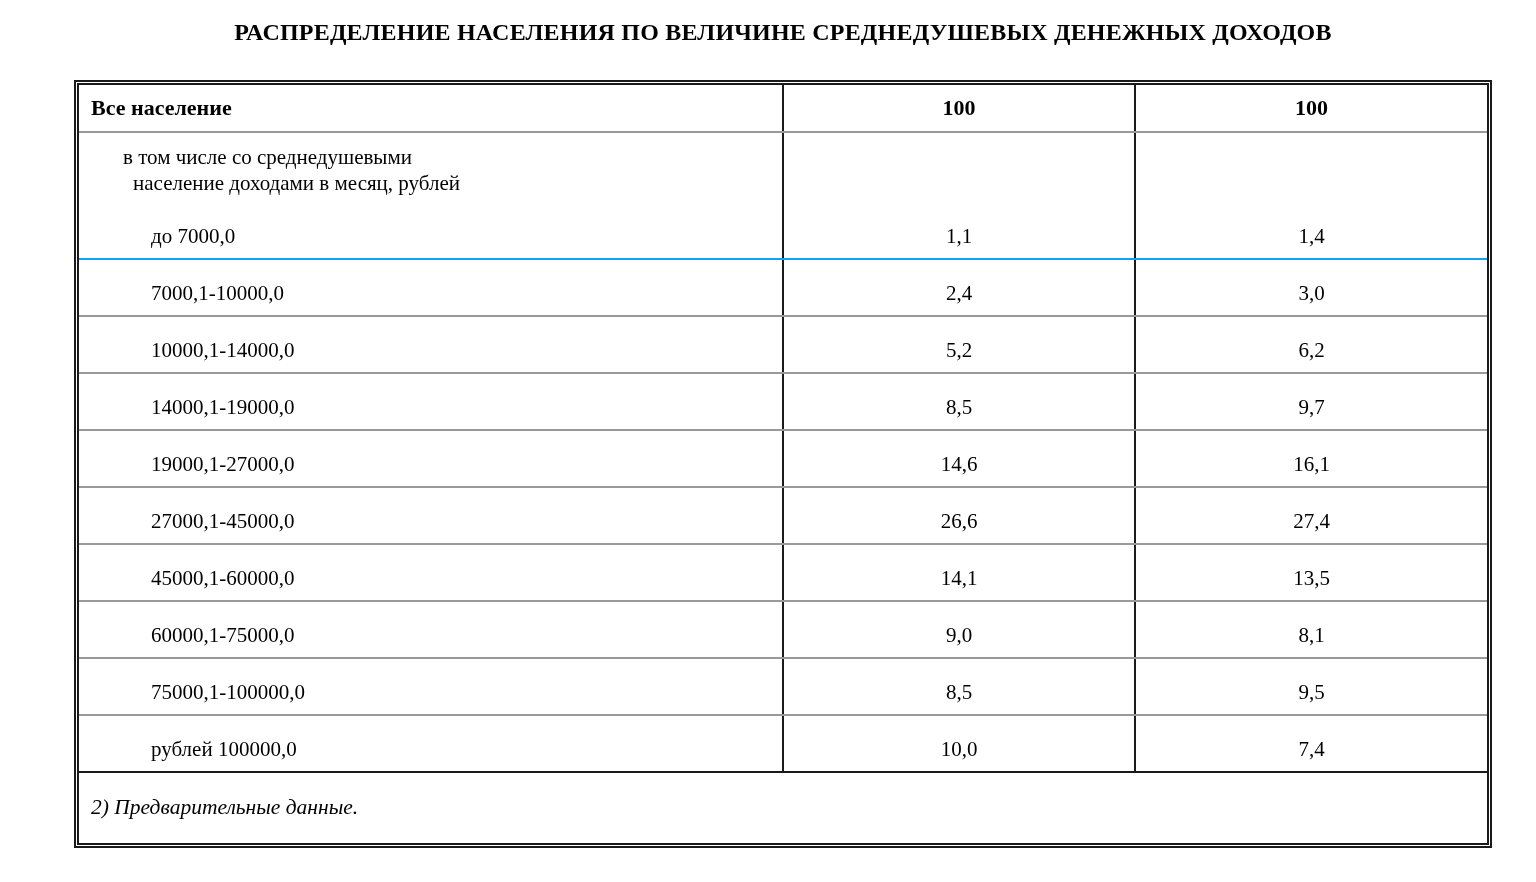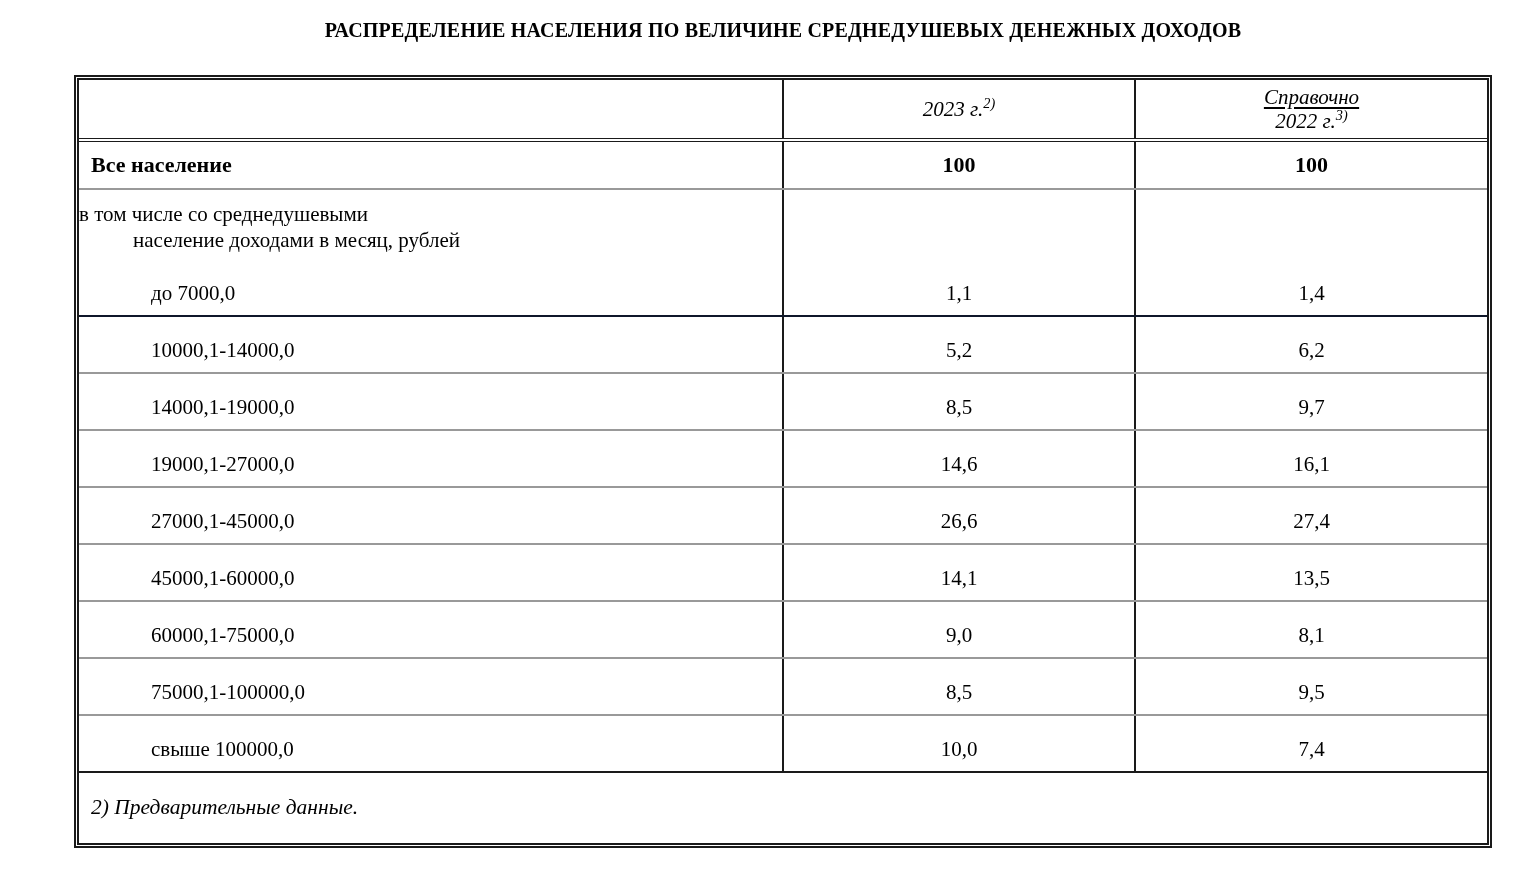--- a/index.html
+++ b/index.html
@@ -14,21 +14,21 @@
     height: 882px;
     overflow: hidden;
   }
   .content {
     margin-left: 74px;
     width: 1418px;
     padding-top: 18px;
   }
   h1.doc-title {
     margin: 0;
-    font-size: 20px;
+    font-size: 24px;
     line-height: 1.2;
     font-weight: bold;
     text-align: center;
     letter-spacing: 0.2px;
   }
   .doc-subtitle {
     margin-top: 16px;
     font-size: 21px;
     text-align: right;
   }
@@ -71,29 +71,29 @@
   .total-lbl {
     font-weight: bold;
     font-size: 22px;
     padding-left: 12px;
   }
   tr.total .val { font-weight: bold; font-size: 22px; }
   tr.subhead td {
     height: 74px;
     vertical-align: middle;
   }
-  .sub1 { line-height: 1.25; }
+  .sub1 { margin-left: 44px; line-height: 1.25; }
   .sub2 { margin-left: 54px; line-height: 1.25; }
   tr.range td {
     height: 46px;
     vertical-align: bottom;
     padding-bottom: 9px;
     border-bottom: 2px solid #999999;
   }
-  tr.range.first td { height: 42px; border-bottom: 2px solid #0f172a; }
+  tr.range.first td { height: 42px; border-bottom: 2px solid #0ea5e9; }
   tr.range.lastrange td { border-bottom: 2px solid #1a1a1a; }
   tr.range .lbl { padding-left: 72px; }
   tr.notes td {
     height: 70px;
     vertical-align: middle;
     padding-left: 12px;
     font-style: italic;
     font-size: 21.5px;
     line-height: 1.35;
   }
@@ -108,50 +108,45 @@
 
   <div class="table-frame">
     <table class="data">
       <colgroup>
         <col class="c1">
         <col class="c2">
         <col class="c3">
       </colgroup>
 
       <tbody>
-          <tr class="hdr">
-        <td class="lbl"></td>
-        <td class="val">
-          <span class="it">2023 г.</span><sup class="fn">2)</sup>
-        </td>
-        <td class="val">
-          <div class="hdr-line"><span class="it u">Справочно</span></div>
-          <div class="hdr-line"><span class="it">2022 г.</span><sup class="fn">3)</sup></div>
-        </td>
-      </tr>
 
       <tr class="total">
         <td class="lbl total-lbl">Все население</td>
         <td class="val">100</td>
         <td class="val">100</td>
       </tr>
 
       <tr class="subhead">
         <td class="lbl">
           <div class="sub1">в том числе со среднедушевыми</div>
           <div class="sub2">население доходами в месяц, рублей</div>
         </td>
         <td class="val"></td>
         <td class="val"></td>
       </tr>
 
       <tr class="range first">
         <td class="lbl">до 7000,0</td>
         <td class="val">1,1</td>
         <td class="val">1,4</td>
+      </tr>
+      <tr class="range">
+        <td class="lbl">7000,1-10000,0</td>
+        <td class="val">2,4</td>
+        <td class="val">3,0</td>
       </tr>
       <tr class="range">
         <td class="lbl">10000,1-14000,0</td>
         <td class="val">5,2</td>
         <td class="val">6,2</td>
       </tr>
       <tr class="range">
         <td class="lbl">14000,1-19000,0</td>
         <td class="val">8,5</td>
         <td class="val">9,7</td>
@@ -175,21 +170,21 @@
         <td class="lbl">60000,1-75000,0</td>
         <td class="val">9,0</td>
         <td class="val">8,1</td>
       </tr>
       <tr class="range">
         <td class="lbl">75000,1-100000,0</td>
         <td class="val">8,5</td>
         <td class="val">9,5</td>
       </tr>
       <tr class="range lastrange">
-        <td class="lbl">свыше 100000,0</td>
+        <td class="lbl">рублей 100000,0</td>
         <td class="val">10,0</td>
         <td class="val">7,4</td>
       </tr>
 
       <tr class="notes">
         <td colspan="3">
           <div>2) Предварительные данные.</div>
 
         </td>
       </tr>

